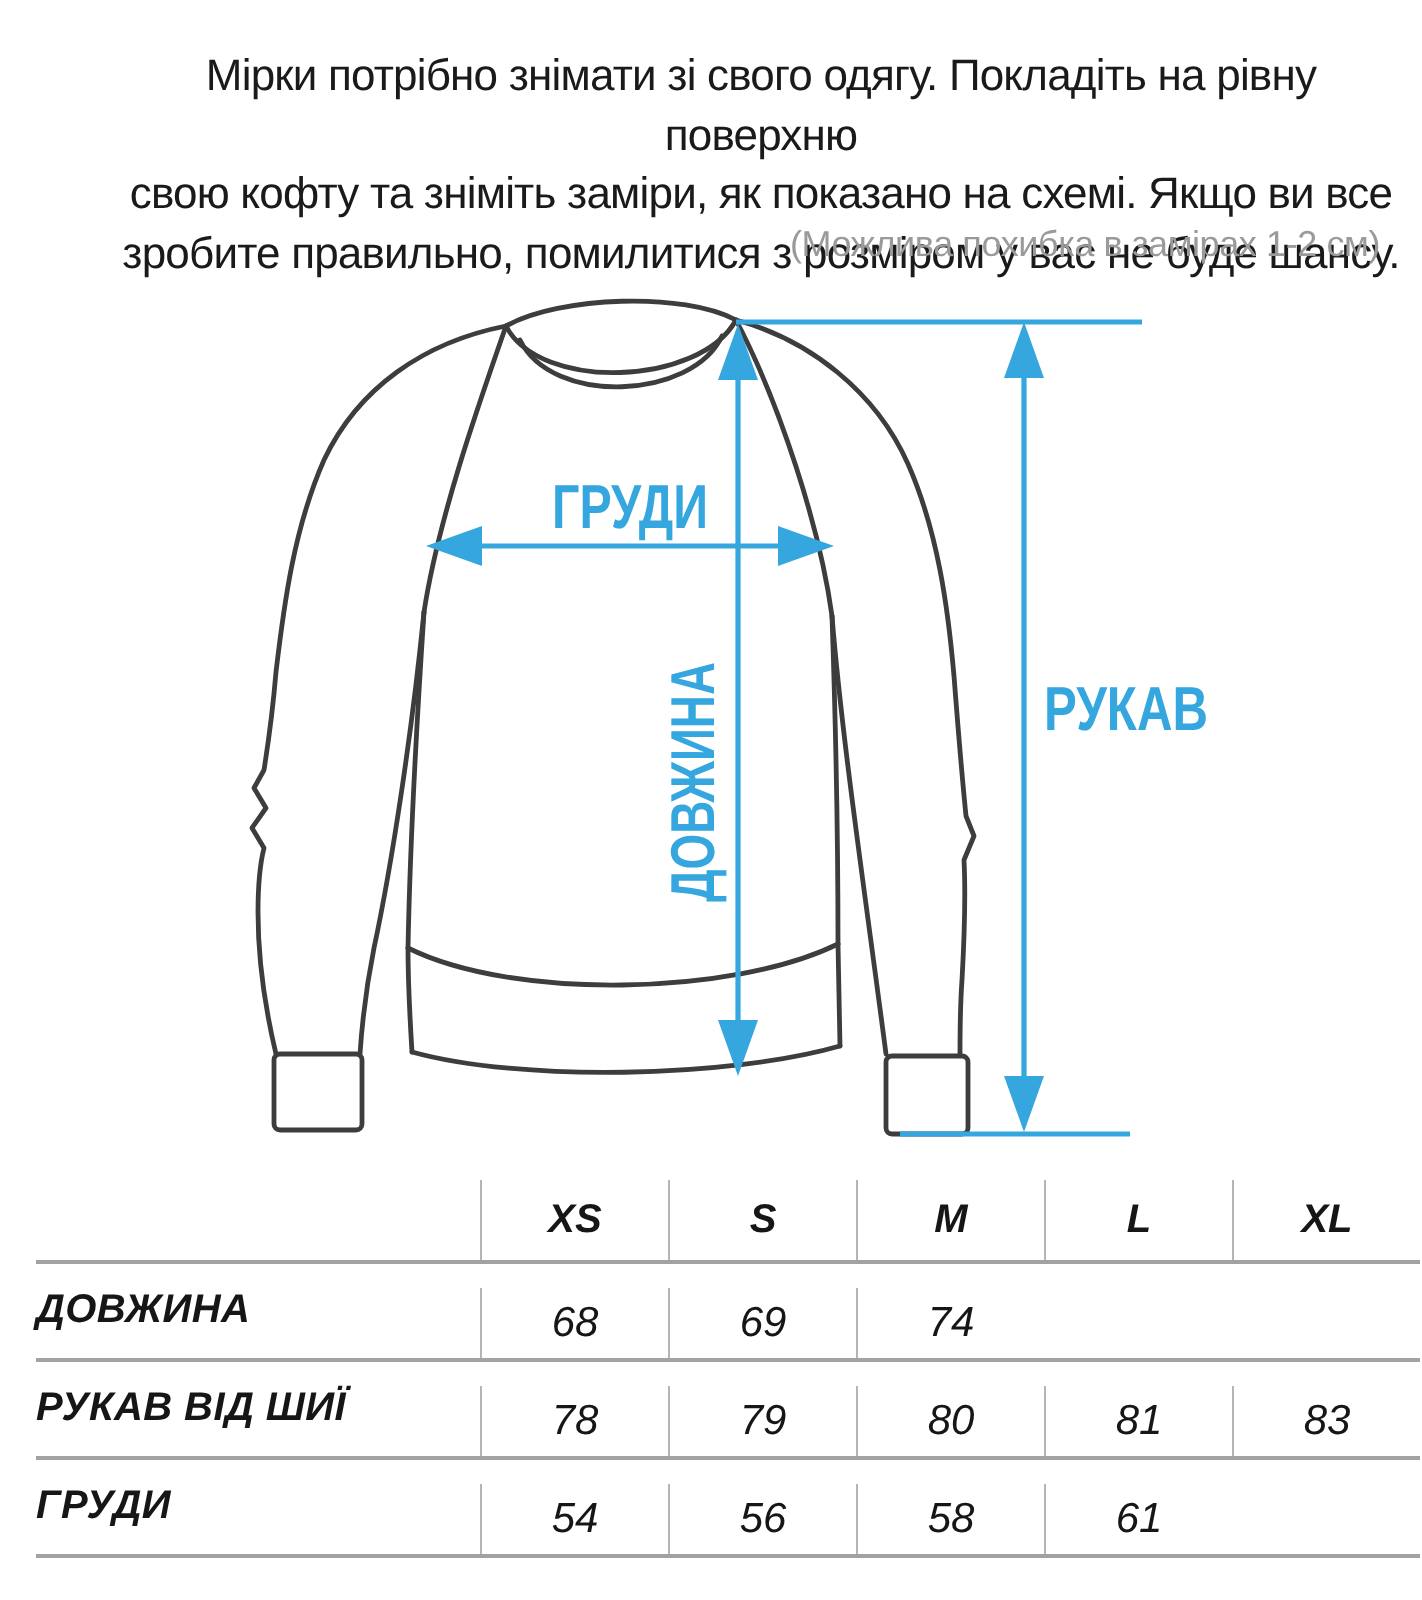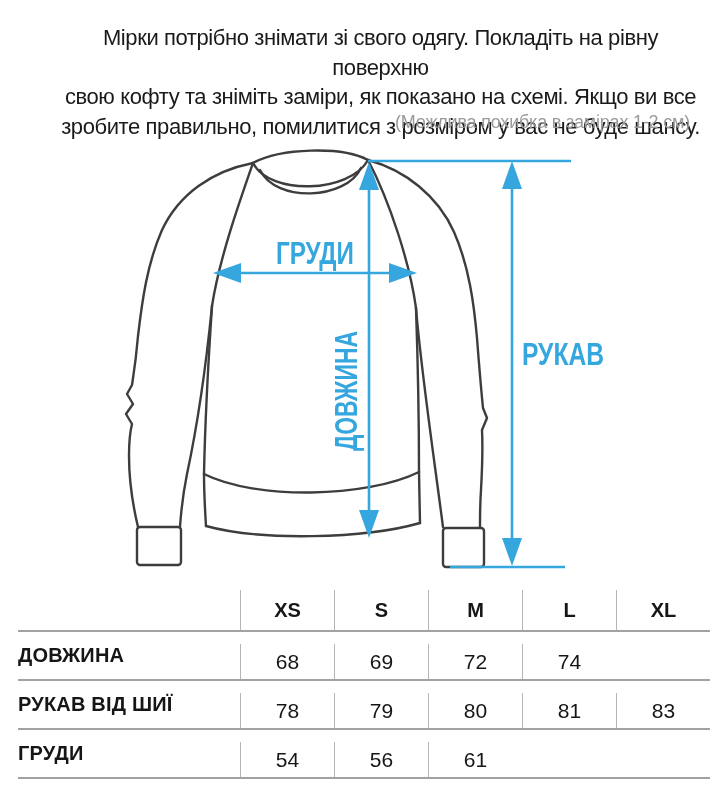--- a/index.html
+++ b/index.html
@@ -21,21 +21,21 @@
   .note{position:absolute;top:112px;right:21px;font-size:18px;letter-spacing:-0.2px;color:var(--muted_note);}
 
   
   .diagram{position:absolute;top:140px;left:0;}
   .shirt-line{fill:none;stroke:var(--outline);stroke-width:2.4;stroke-linecap:round;stroke-linejoin:round;}
   .blue-line{fill:none;stroke:var(--accent);stroke-width:2.6;}
   .blue-head{fill:var(--accent);stroke:none;}
   .blue-label{fill:var(--accent);font-family:"Liberation Sans", sans-serif;font-weight:bold;font-size:31px;}
 
   
-  .size-table{position:absolute;top:590px;left:18px;width:692px;color:#161616;}
+  .size-table{position:absolute;top:590px;left:18px;width:692px;color:#161616;font-style:italic;}
   .t-row{display:grid;grid-template-columns:222px 94px 94px 94px 94px 94px;
          border-bottom:2px solid var(--table_line_h);}
   .t-row.t-head{height:42px;}
   .t-row.t-data{height:49px;}
   .cell{display:flex;align-items:center;justify-content:center;}
   .cell.v-border{border-left:1px solid var(--table_line_v);}
   .head-cell{font-weight:bold;font-size:20px;}
   .label-cell{justify-content:flex-start;font-weight:bold;font-size:20px;letter-spacing:0.2px;}
   .val-cell{font-size:21px;margin-top:12px;}
 </style>
@@ -112,34 +112,34 @@
       <div class="cell head-cell v-border">S</div>
       <div class="cell head-cell v-border">M</div>
       <div class="cell head-cell v-border">L</div>
       <div class="cell head-cell v-border">XL</div>
     </div>
 
     <div class="t-row t-data">
       <div class="cell label-cell">ДОВЖИНА</div>
       <div class="cell val-cell v-border">68</div>
       <div class="cell val-cell v-border">69</div>
-      <div class="cell val-cell v-border">72</div>
       <div class="cell val-cell v-border">74</div>
     </div>
 
     <div class="t-row t-data">
       <div class="cell label-cell">РУКАВ ВІД ШИЇ</div>
       <div class="cell val-cell v-border">78</div>
       <div class="cell val-cell v-border">79</div>
       <div class="cell val-cell v-border">80</div>
       <div class="cell val-cell v-border">81</div>
       <div class="cell val-cell v-border">83</div>
     </div>
 
     <div class="t-row t-data">
       <div class="cell label-cell">ГРУДИ</div>
       <div class="cell val-cell v-border">54</div>
       <div class="cell val-cell v-border">56</div>
+      <div class="cell val-cell v-border">58</div>
       <div class="cell val-cell v-border">61</div>
     </div>
   </div>
 
 </div>
 
 </body></html>

